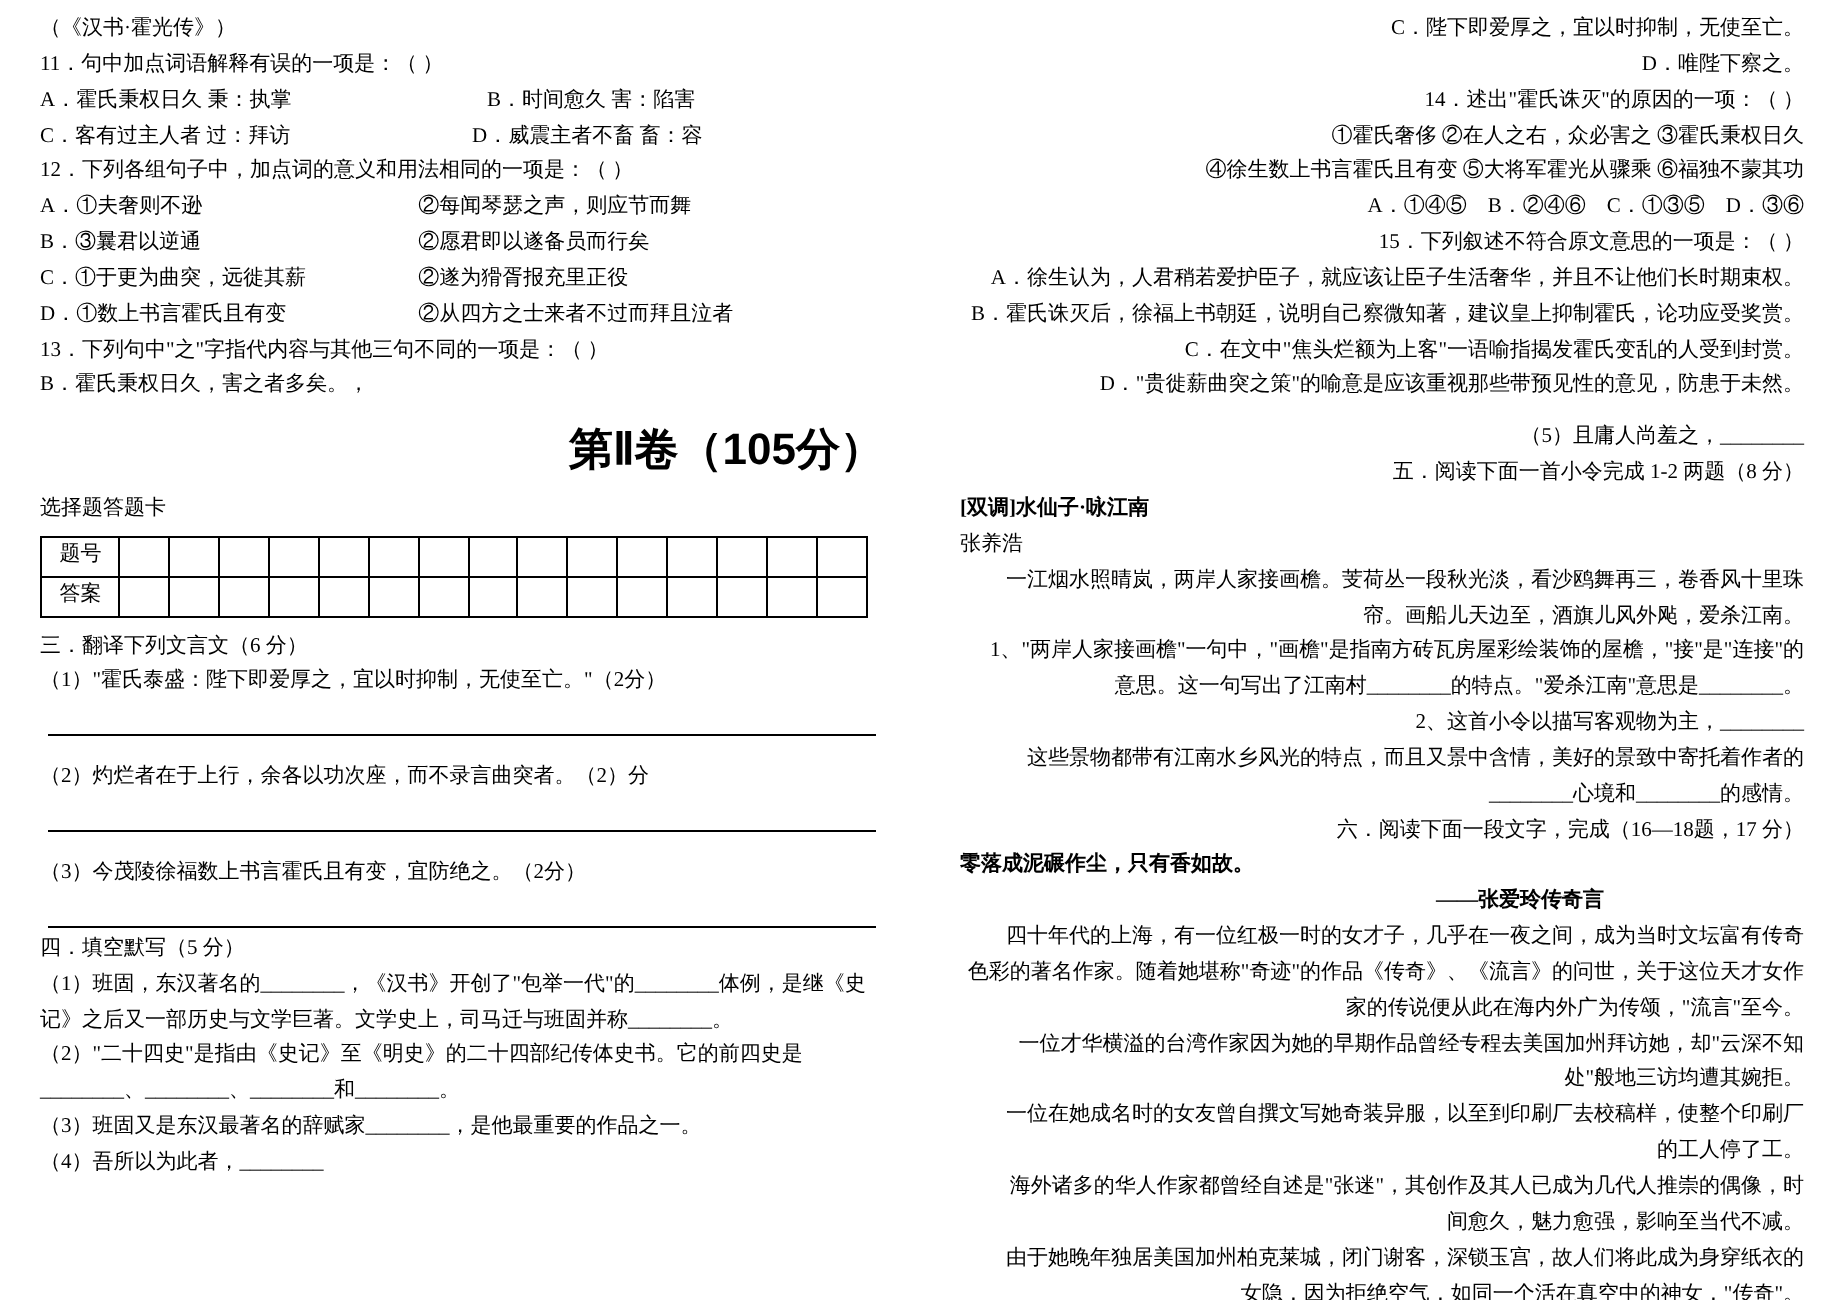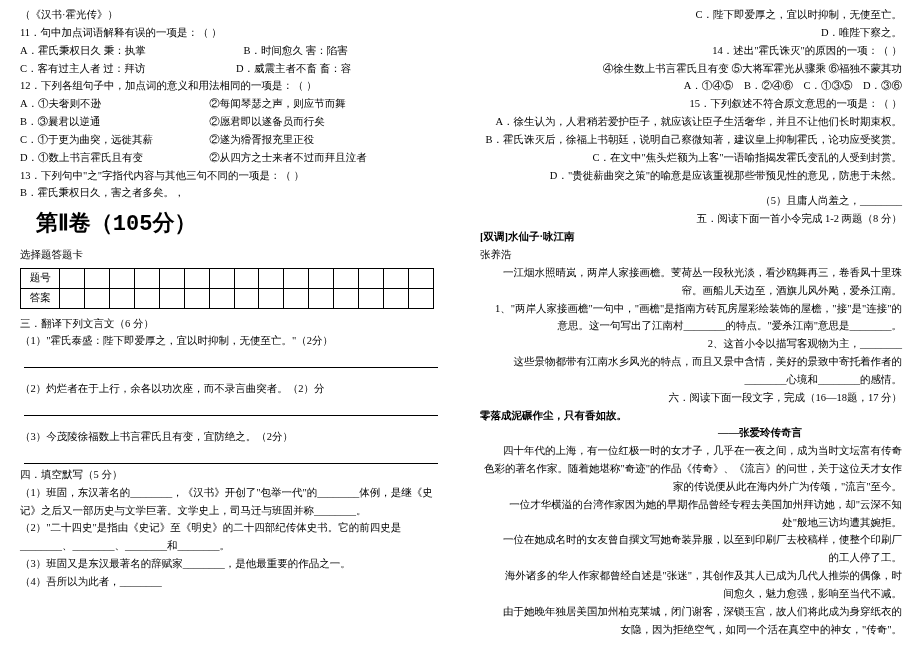--- a/index.html
+++ b/index.html
@@ -19,22 +19,23 @@
     padding: 6px 18px 6px 20px;
     position: relative;
   }
   .col.left { border-right: 0; }
   .p { margin: 0; }
   .indent1 { text-indent: 1em; }
   .indent2 { text-indent: 2em; }
   .big {
     font-size: 22px;
     font-weight: bold;
-    font-family: Liberation Mono, monospace;
+    font-family: Liberation Sans, sans-serif;
     margin: 4px 0 2px 16px;
+    text-align: right;
   }
   .blankline {
     border-bottom: 0.7px solid #000;
     height: 12px;
     margin: 6px 4px 2px 4px;
   }
   table.ans {
     border-collapse: collapse;
     width: 98%;
     margin: 4px 0 6px 0;
@@ -148,20 +149,21 @@
   <div class="p">（1）班固，东汉著名的________，《汉书》开创了"包举一代"的________体例，是继《史记》之后又一部历史与文学巨著。文学史上，司马迁与班固并称________。</div>
   <div class="p">（2）"二十四史"是指由《史记》至《明史》的二十四部纪传体史书。它的前四史是________、________、________和________。</div>
   <div class="p">（3）班固又是东汉最著名的辞赋家________，是他最重要的作品之一。</div>
   <div class="p">（4）吾所以为此者，________</div>
 </div>
 
 <div class="col right">
   <div class="p indent1">C．陛下即爱厚之，宜以时抑制，无使至亡。</div>
   <div class="p indent1">D．唯陛下察之。</div>
   <div class="p">14．述出"霍氏诛灭"的原因的一项：（   ）</div>
+  <div class="p">①霍氏奢侈  ②在人之右，众必害之  ③霍氏秉权日久</div>
   <div class="p">④徐生数上书言霍氏且有变  ⑤大将军霍光从骤乘  ⑥福独不蒙其功</div>
   <div class="p">
     <span>A．①④⑤</span>&nbsp;&nbsp;&nbsp;
     <span>B．②④⑥</span>&nbsp;&nbsp;&nbsp;
     <span>C．①③⑤</span>&nbsp;&nbsp;&nbsp;
     <span>D．③⑥</span>
   </div>
   <div class="p">15．下列叙述不符合原文意思的一项是：（   ）</div>
   <div class="p">A．徐生认为，人君稍若爱护臣子，就应该让臣子生活奢华，并且不让他们长时期束权。</div>
   <div class="p">B．霍氏诛灭后，徐福上书朝廷，说明自己察微知著，建议皇上抑制霍氏，论功应受奖赏。</div>

